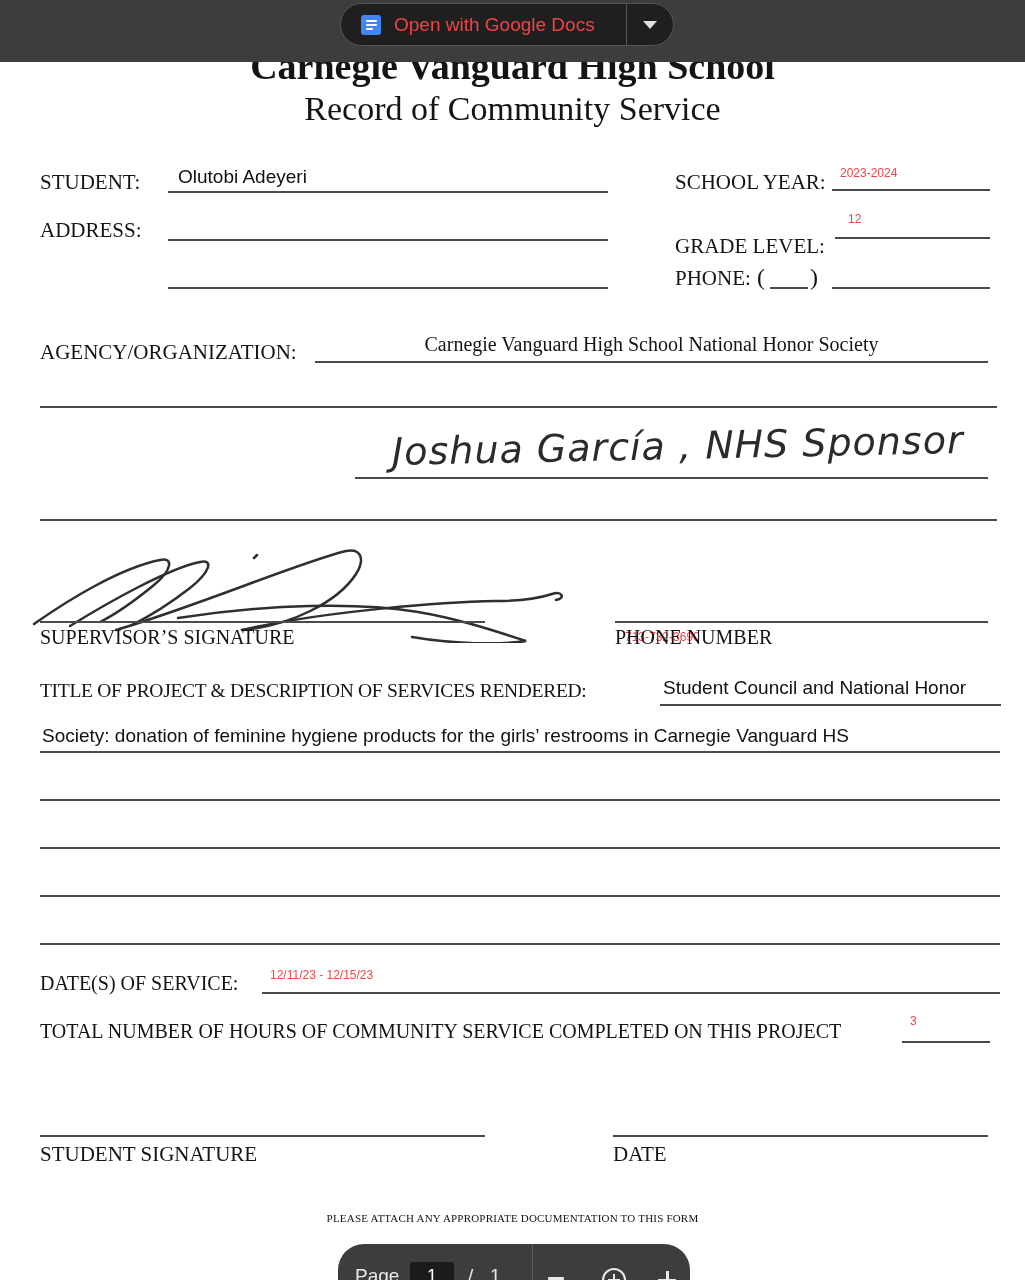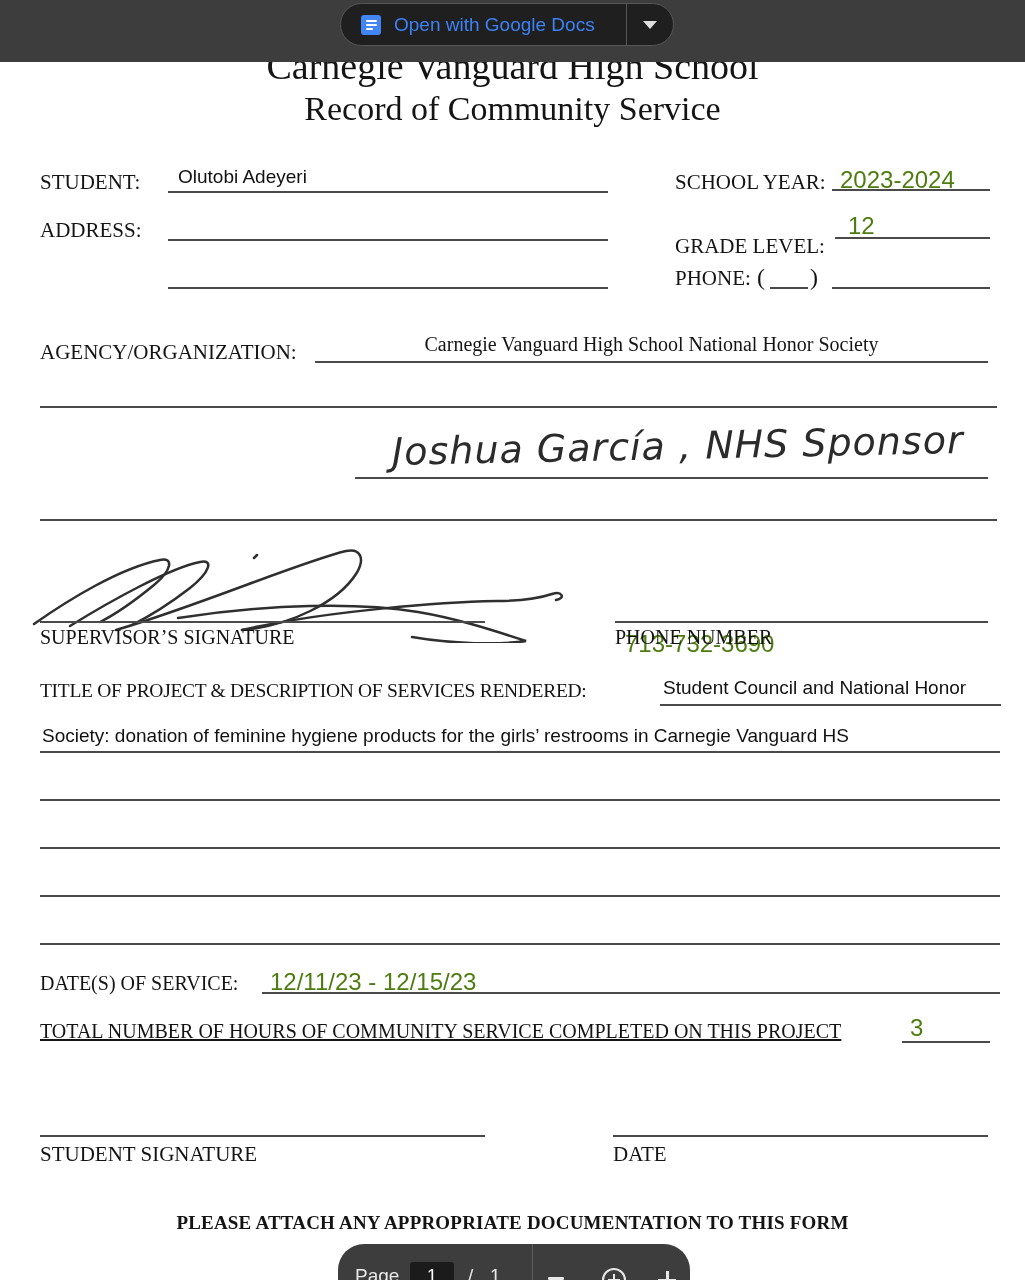--- a/index.html
+++ b/index.html
@@ -12,40 +12,40 @@
   .open-pill{
     position:absolute;left:340px;top:3px;height:43px;width:334px;
     background:#1f1f1f;border:1px solid #565656;border-radius:23px;
     display:flex;align-items:stretch;box-sizing:border-box;cursor:pointer;
   }
   .pill-main{display:flex;align-items:center;padding:0 16px 0 20px;flex:1;}
   .docs-icon{width:20px;height:20px;border-radius:3px;background:#4285f4;
     display:flex;flex-direction:column;justify-content:center;align-items:center;gap:2px;}
   .docs-icon span{display:block;height:2px;background:#ffffff;border-radius:1px;}
   .docs-icon .l1{width:11px;}.docs-icon .l2{width:11px;}.docs-icon .l3{width:7px;margin-right:4px;}
-  .pill-label{margin-left:13px;font-family:"Liberation Sans",sans-serif;font-size:19px;color:#3b82f6;white-space:nowrap;}
+  .pill-label{margin-left:13px;font-family:"Liberation Sans",sans-serif;font-size:19px;color:#ef4444;white-space:nowrap;}
   .pill-divider{width:1px;background:#565656;}
   .pill-caret{width:46px;display:flex;align-items:center;justify-content:center;cursor:pointer;}
   .caret{width:0;height:0;border-left:7px solid transparent;border-right:7px solid transparent;border-top:8px solid #e0e0e0;}
   
   .doc{position:absolute;inset:0;z-index:1;}
   .abs{position:absolute;}
-  .t-title1{top:44px;left:0;right:0;text-align:center;font-size:38px;font-weight:normal;line-height:44px;}
+  .t-title1{top:44px;left:0;right:0;text-align:center;font-size:38px;font-weight:bold;line-height:44px;}
   .t-title2{top:88px;left:0;right:0;text-align:center;font-size:34px;line-height:42px;}
   .lbl{font-size:21px;white-space:nowrap;}
   .lbl-sm{font-size:19px;letter-spacing:-0.3px;white-space:nowrap;}
   .val{font-family:"Liberation Sans",sans-serif;font-size:19px;color:#111;white-space:nowrap;}
-  .val-sm{font-family:"Liberation Sans",sans-serif;font-size:24px;color:#4d7c0f;white-space:nowrap;}
+  .val-sm{font-family:"Liberation Sans",sans-serif;font-size:12px;color:#ef4444;white-space:nowrap;}
   .line{position:absolute;height:2px;background:#4a4a4a;}
   .handwrite{
     font-family:"DejaVu Sans",sans-serif;font-size:38px;color:#2b2b2b;
     font-style:italic;letter-spacing:1px;transform:rotate(-1.2deg);white-space:nowrap;
   }
   .agency-val{font-size:20px;text-align:center;white-space:nowrap;}
-  .attach{left:0;right:0;text-align:center;font-size:19px;font-weight:700;letter-spacing:0.2px;}
+  .attach{left:0;right:0;text-align:center;font-size:11px;font-weight:400;letter-spacing:0.2px;}
   
   .bottombar{
     position:absolute;left:338px;top:1244px;width:352px;height:60px;
     background:#3d3d3d;border-radius:26px 26px 0 0;z-index:20;
   }
   .bb-text{position:absolute;font-family:"Liberation Sans",sans-serif;font-size:19px;color:#e8e8e8;}
   .page-box{position:absolute;left:72px;top:18px;width:44px;height:40px;background:#1b1b1b;border-radius:3px;
     font-family:"Liberation Sans",sans-serif;font-size:18px;color:#fff;text-align:center;line-height:28px;cursor:text;}
   .bb-divider{position:absolute;left:194px;top:0;width:1px;height:60px;background:#5d5d5d;}
   .minus-icon{position:absolute;left:210px;top:33px;width:16px;height:3px;background:#e8e8e8;border-radius:1px;}
@@ -116,21 +116,21 @@
     <div class="line" style="left:40px;width:960px;top:751px;"></div>
     <div class="line" style="left:40px;width:960px;top:799px;"></div>
     <div class="line" style="left:40px;width:960px;top:847px;"></div>
     <div class="line" style="left:40px;width:960px;top:895px;"></div>
     <div class="line" style="left:40px;width:960px;top:943px;"></div>
 
     <div class="abs lbl" style="left:40px;top:972px;font-size:20px;">DATE(S) OF SERVICE:</div>
     <div class="abs val-sm" style="left:270px;top:968px;">12/11/23 - 12/15/23</div>
     <div class="line" style="left:262px;width:738px;top:992px;"></div>
 
-    <div class="abs lbl" style="left:40px;top:1020px;font-size:20px;text-decoration:underline;">TOTAL NUMBER OF HOURS OF COMMUNITY SERVICE COMPLETED ON THIS PROJECT</div>
+    <div class="abs lbl" style="left:40px;top:1020px;font-size:20px;">TOTAL NUMBER OF HOURS OF COMMUNITY SERVICE COMPLETED ON THIS PROJECT</div>
     <div class="abs val-sm" style="left:910px;top:1014px;">3</div>
     <div class="line" style="left:902px;width:88px;top:1041px;"></div>
 
     <div class="line" style="left:40px;width:445px;top:1135px;"></div>
     <div class="abs lbl" style="left:40px;top:1142px;">STUDENT SIGNATURE</div>
     <div class="line" style="left:613px;width:375px;top:1135px;"></div>
     <div class="abs lbl" style="left:613px;top:1142px;">DATE</div>
 
     <div class="abs attach" style="top:1212px;">PLEASE ATTACH ANY APPROPRIATE DOCUMENTATION TO THIS FORM</div>
   </div>

